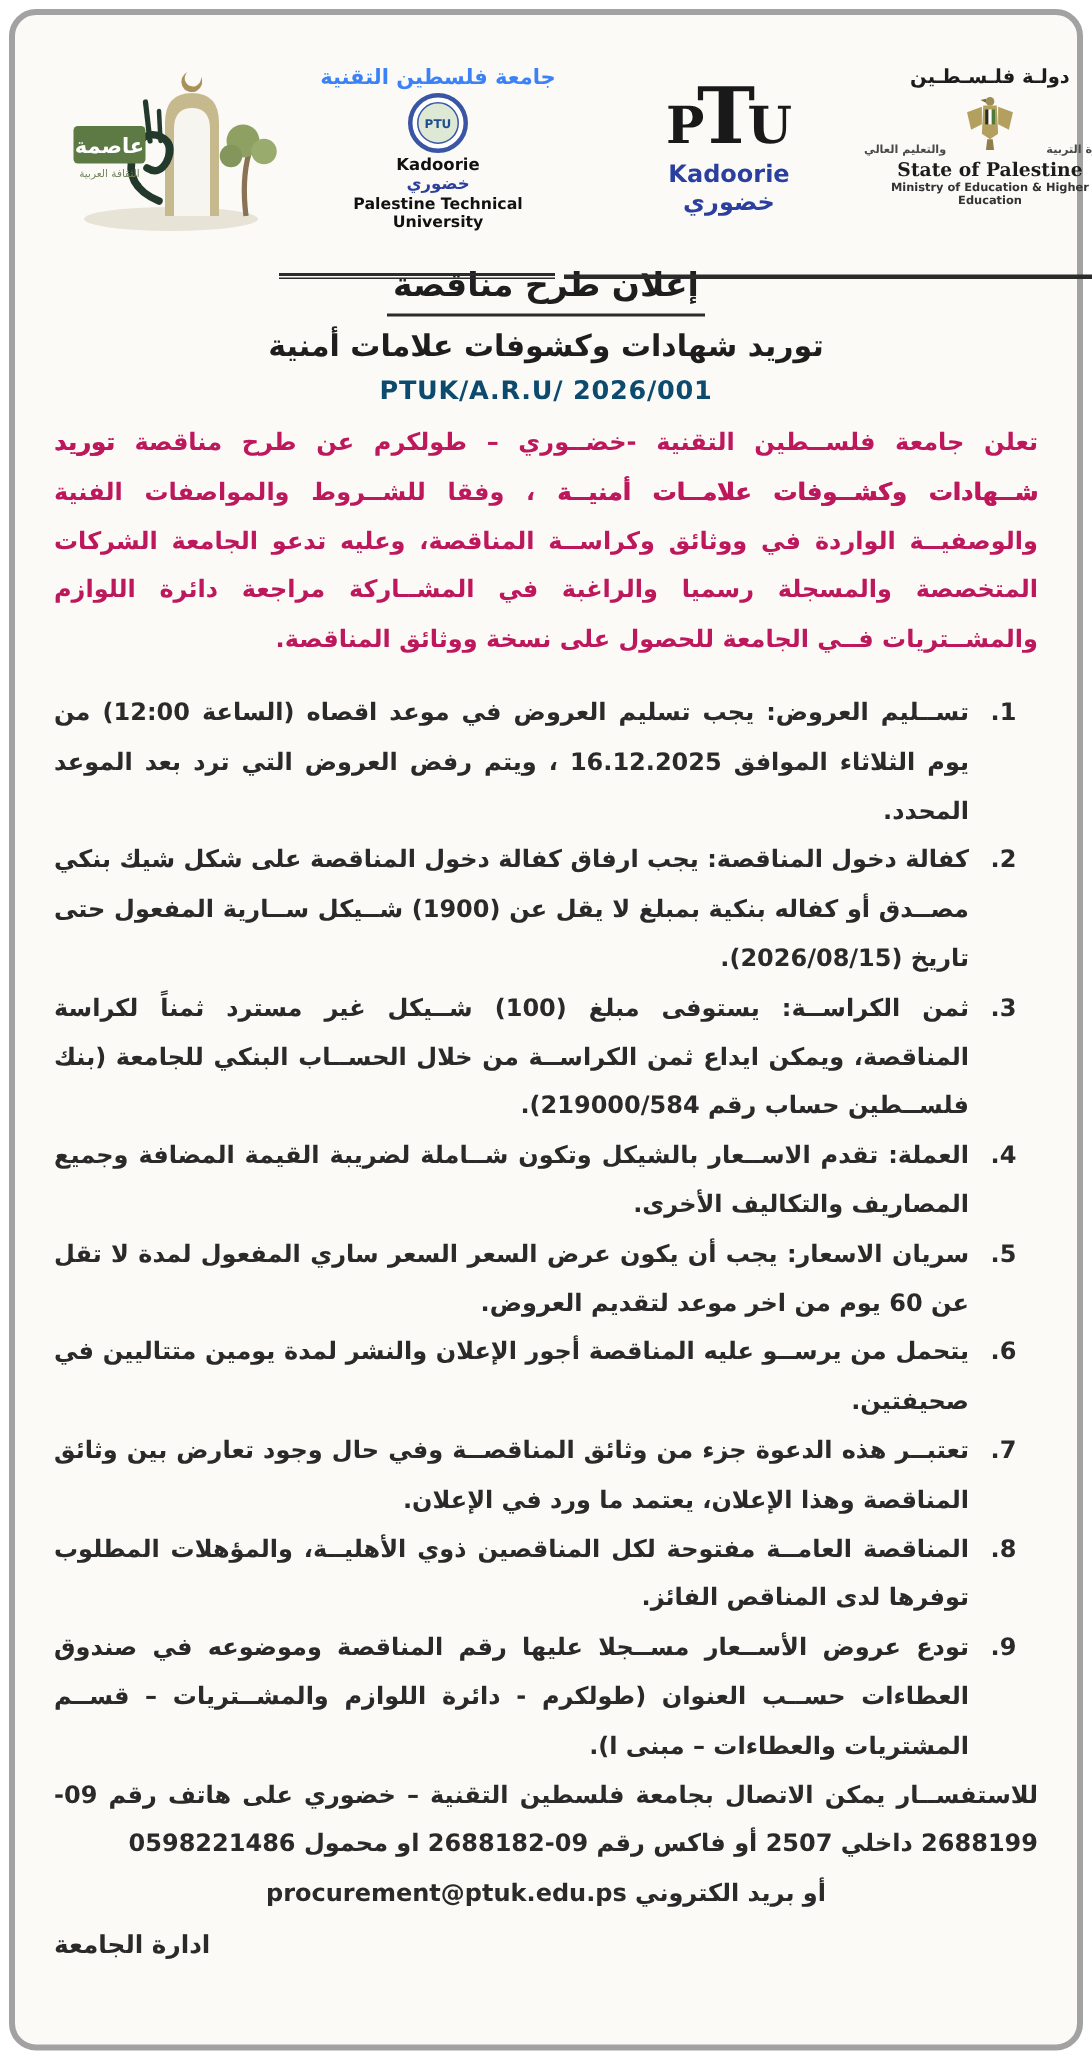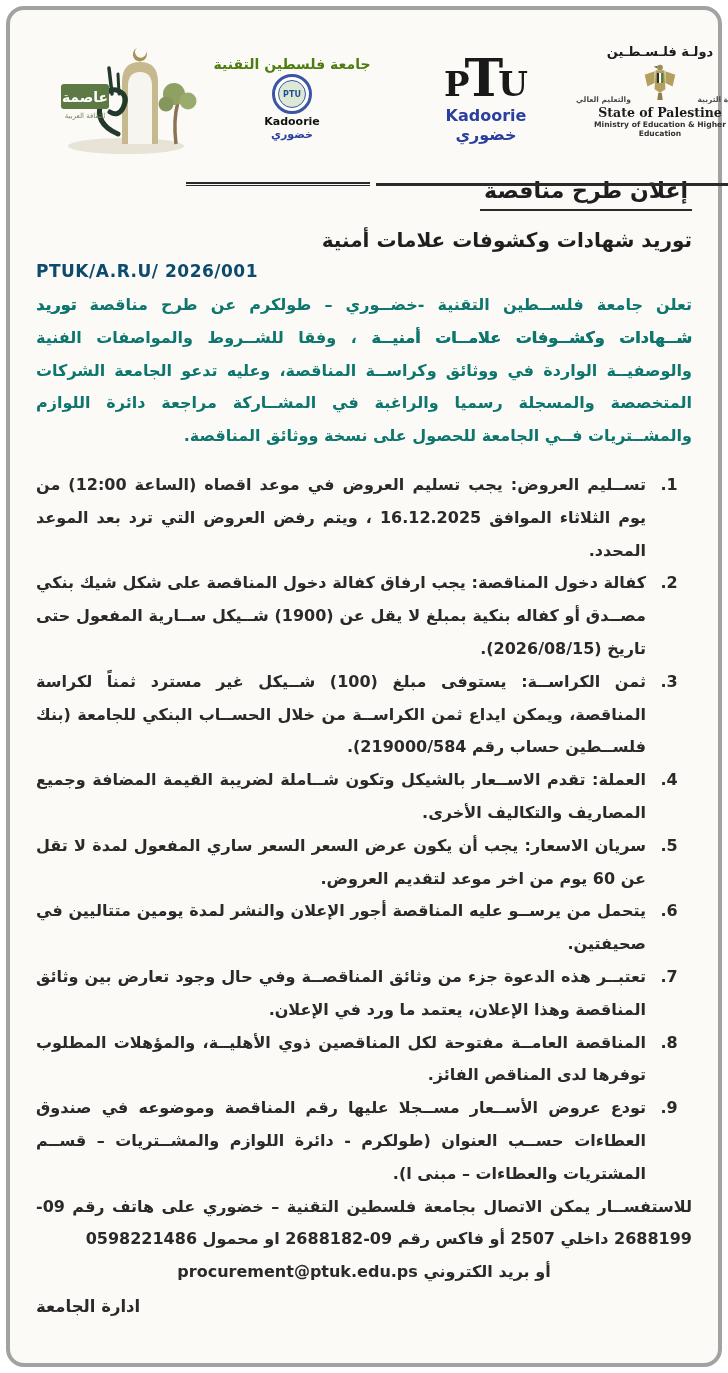--- a/index.html
+++ b/index.html
@@ -4,23 +4,23 @@
 <style>
   html,body{margin:0;padding:0;width:728px;height:1373px;background:#ffffff;overflow:hidden;}
   .page{
     position:absolute;left:6px;top:6px;width:716px;height:1361px;box-sizing:border-box;
     background:#fbfaf7;border:4px solid #a2a2a2;border-radius:18px;
     padding:26px 26px 0 26px;
     font-family:"DejaVu Sans","Liberation Sans",sans-serif;color:#262626;
   }
   
   .header{position:relative;height:130px;}
-  .logo-jerusalem{position:absolute;left:24px;top:4px;width:152px;height:122px;}
+  .logo-jerusalem{position:absolute;left:12px;top:4px;width:152px;height:122px;}
   .logo-univ{position:absolute;left:170px;top:8px;width:172px;text-align:center;}
-  .univ-ar{font-size:14px;font-weight:bold;color:#4d7c0f;margin-top:12px;}
+  .univ-ar{font-size:14px;font-weight:bold;color:#3b82f6;}
   .univ-seal{width:40px;height:40px;margin:2px auto 0;border-radius:50%;border:3px solid #3a55a4;background:#fff;display:flex;align-items:center;justify-content:center;box-sizing:border-box;}
   .univ-seal-inner{width:26px;height:26px;border-radius:50%;background:#dde9d5;border:1px solid #3a55a4;color:#1f4d8f;font-size:8px;font-weight:bold;display:flex;align-items:center;justify-content:center;}
   .univ-row{display:flex;justify-content:space-between;align-items:center;font-size:11px;font-weight:bold;margin-top:1px;direction:ltr;flex-direction:column;}
   .univ-row .k-en{color:#111;}
   .univ-row .k-ar{color:#2b3f9e;}
   .univ-en{font-size:10.5px;font-weight:bold;margin-top:1px;color:#111;}
   .logo-ptu{position:absolute;left:386px;top:16px;width:128px;text-align:center;}
   .ptu-letters{direction:ltr;font-family:"DejaVu Serif","Liberation Serif",serif;font-weight:bold;color:#191919;line-height:1;}
   .ptu-p,.ptu-u{font-size:34px;}
   .ptu-t{font-size:52px;margin:0 -5px;position:relative;z-index:1;}
@@ -28,25 +28,25 @@
   .logo-state{position:absolute;left:540px;top:8px;width:168px;text-align:center;direction:rtl;}
   .state-ar{font-size:13px;font-weight:bold;color:#1c1c1c;}
   .eagle-wrap{height:42px;margin-top:2px;}
   .ministry-row{display:flex;justify-content:space-between;font-size:7.5px;color:#4a4a4a;margin-top:-8px;font-weight:bold;}
   .state-en{font-size:12.5px;font-weight:bold;font-family:"DejaVu Serif","Liberation Serif",serif;color:#1c1c1c;margin-top:1px;}
   .ministry-en{font-size:7.6px;font-weight:bold;color:#333;}
   .rule-a{position:absolute;left:150px;top:146px;width:184px;height:4px;border-top:2px solid #2b2b2b;border-bottom:1px solid #2b2b2b;box-sizing:border-box;}
   .rule-b{position:absolute;left:340px;top:147px;width:366px;height:3px;background:#2b2b2b;}
   
   .doc{direction:rtl;}
-  .titles{margin-top:12px;}
+  .titles{text-align:center;margin-top:12px;}
   .t1{display:inline-block;font-size:22px;font-weight:bold;color:#1e1e1e;border-bottom:2px solid #2b2b2b;padding:0 4px 6px;}
-  .t2{font-size:20px;font-weight:bold;color:#1e1e1e;margin-top:17px;}
+  .t2{font-size:20px;font-weight:bold;color:#1e1e1e;margin-top:7px;}
   .t3{direction:ltr;font-size:17px;font-weight:bold;color:#0c4a6e;margin-top:9px;letter-spacing:0.5px;}
-  .intro{font-size:16px;font-weight:bold;line-height:2.05;text-align:justify;margin-top:8px;color:#0f766e;}
+  .intro{font-size:16px;font-weight:bold;line-height:2.05;text-align:justify;margin-top:8px;color:#be185d;}
   .seg-b{text-shadow:0.5px 0 0 currentColor;}
   .terms{margin-top:0;}
   .item{display:flex;font-size:16px;font-weight:bold;line-height:2.05;color:#2a2a2a;}
   .marker{flex:0 0 46px;direction:ltr;text-align:center;padding-top:0;}
   .itext{flex:1;text-align:justify;}
   .center-line{text-align:center;}
   .closing{font-size:16px;font-weight:bold;line-height:2.05;text-align:center;color:#2a2a2a;}
   .signature{font-size:16.5px;font-weight:bold;text-align:left;color:#2a2a2a;margin-top:8px;}
 </style>
 </head>
@@ -83,20 +83,21 @@
 
     <div class="logo-univ">
       <div class="univ-ar">جامعة فلسطين التقنية</div>
       <div class="univ-seal">
         <div class="univ-seal-inner">PTU</div>
       </div>
       <div class="univ-row">
         <span class="k-en">Kadoorie</span>
         <span class="k-ar">خضوري</span>
       </div>
+      <div class="univ-en">Palestine Technical University</div>
     </div>
 
     <div class="logo-ptu">
       <div class="ptu-letters">
         <span class="ptu-p">P</span><span class="ptu-t">T</span><span class="ptu-u">U</span>
       </div>
       <div class="ptu-sub">Kadoorie خضوري</div>
     </div>
 
     <div class="logo-state">

